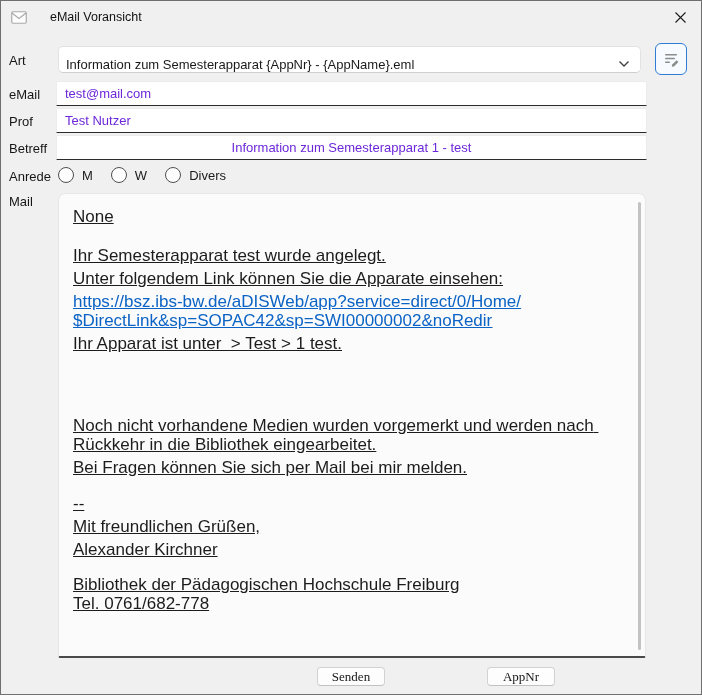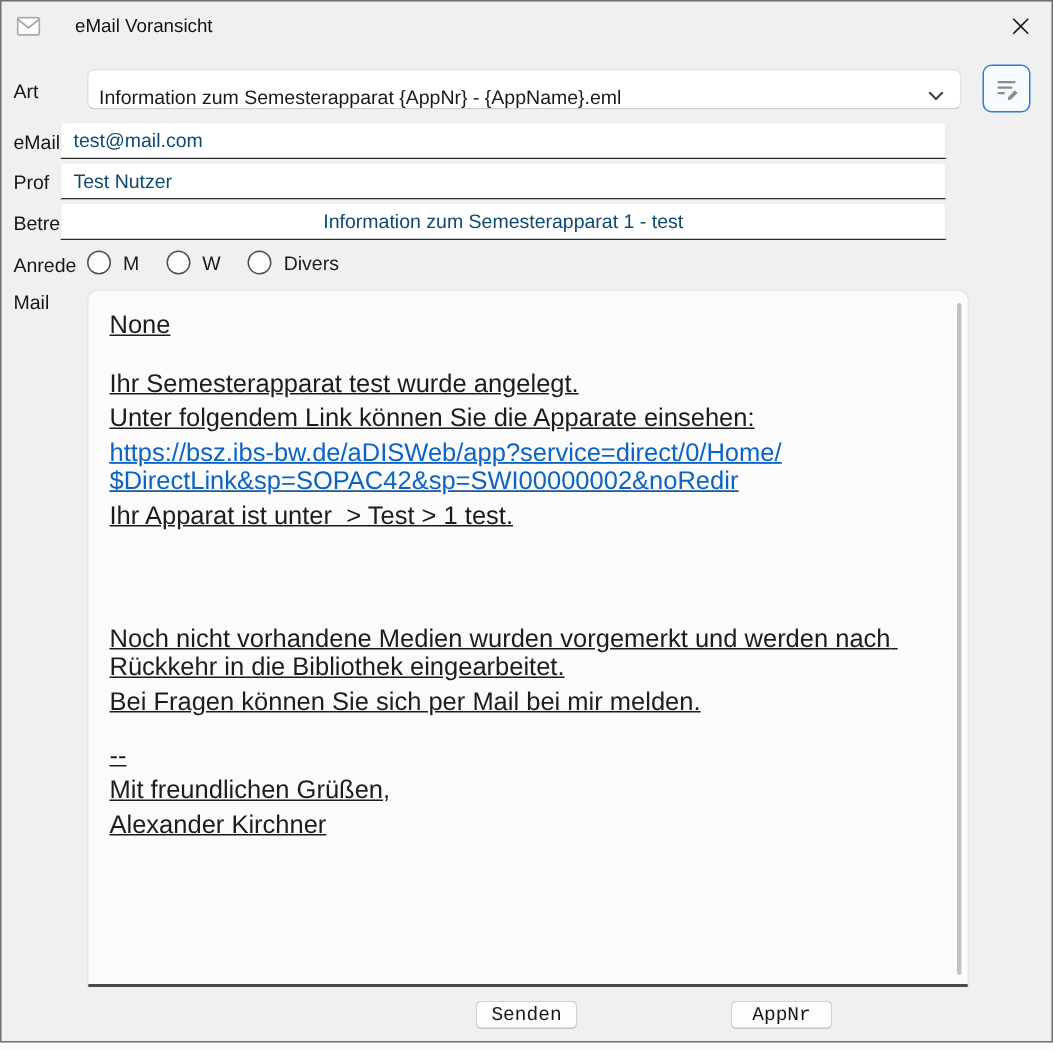--- a/index.html
+++ b/index.html
@@ -57,28 +57,28 @@
     position: absolute; left: 654px; top: 42px;
     width: 32px; height: 32px;
     background: #f7fbff;
     border: 1.6px solid #2e7cd6;
     border-radius: 6px;
     display: flex; align-items: center; justify-content: center;
     cursor: pointer;
   }
   
   .text-input {
-    position: absolute; left: 39px;
+    position: absolute; left: 55px;
     width: 591px; height: 25px;
     background: #ffffff;
     border: 1px solid #ececec;
     border-bottom: 1px solid #2b2b2b;
     font-size: 13px;
     font-family: "Liberation Sans", "DejaVu Sans", sans-serif;
-    color: #0c4a6e;
+    color: #6d28d9;
     padding: 0 8px;
     border-radius: 2px 2px 0 0;
     outline: none;
   }
   
   .radio-row {
     position: absolute; left: 57px; top: 163px; height: 22px;
     display: flex; align-items: center; font-size: 13px;
   }
   .radio-opt { display: flex; align-items: center; margin-right: 18px; cursor: pointer; }
@@ -115,21 +115,21 @@
   }
   
   .dlg-btn {
     position: absolute; top: 666px;
     width: 68px; height: 19px;
     background: #fdfdfd;
     border: 1px solid #d2d2d2;
     border-bottom-color: #c2c2c2;
     border-radius: 4px;
     font-size: 13px;
-    font-family: Liberation Mono, monospace;
+    font-family: Liberation Serif, serif;
     color: #161616;
     cursor: pointer;
   }
   .btn-send { left: 316px; }
   .btn-cancel { left: 486px; }
 </style>
 </head>
 <body>
 
 <div class="window">
@@ -198,19 +198,21 @@
     <p class="gap-created">Ihr Semesterapparat test wurde angelegt.</p>
     <p>Unter folgendem Link können Sie die Apparate einsehen:</p>
     <p><a href="#">https://bsz.ibs-bw.de/aDISWeb/app?service=direct/0/Home/
 $DirectLink&amp;sp=SOPAC42&amp;sp=SWI00000002&amp;noRedir</a></p>
     <p>Ihr Apparat ist unter  &gt; Test &gt; 1 test.</p>
     <p class="gap-media">Noch nicht vorhandene Medien wurden vorgemerkt und werden nach Rückkehr in die Bibliothek eingearbeitet.</p>
     <p>Bei Fragen können Sie sich per Mail bei mir melden.</p>
     <p class="gap-sep">--</p>
     <p>Mit freundlichen Grüßen,</p>
     <p>Alexander Kirchner</p>
+    <p class="gap-org">Bibliothek der Pädagogischen Hochschule Freiburg
+Tel. 0761/682-778</p>
     <div class="v-scrollbar"></div>
   </div>
 
   <button class="dlg-btn btn-send">Senden</button>
   <button class="dlg-btn btn-cancel">AppNr</button>
 
 </div>
 
 </body></html>

